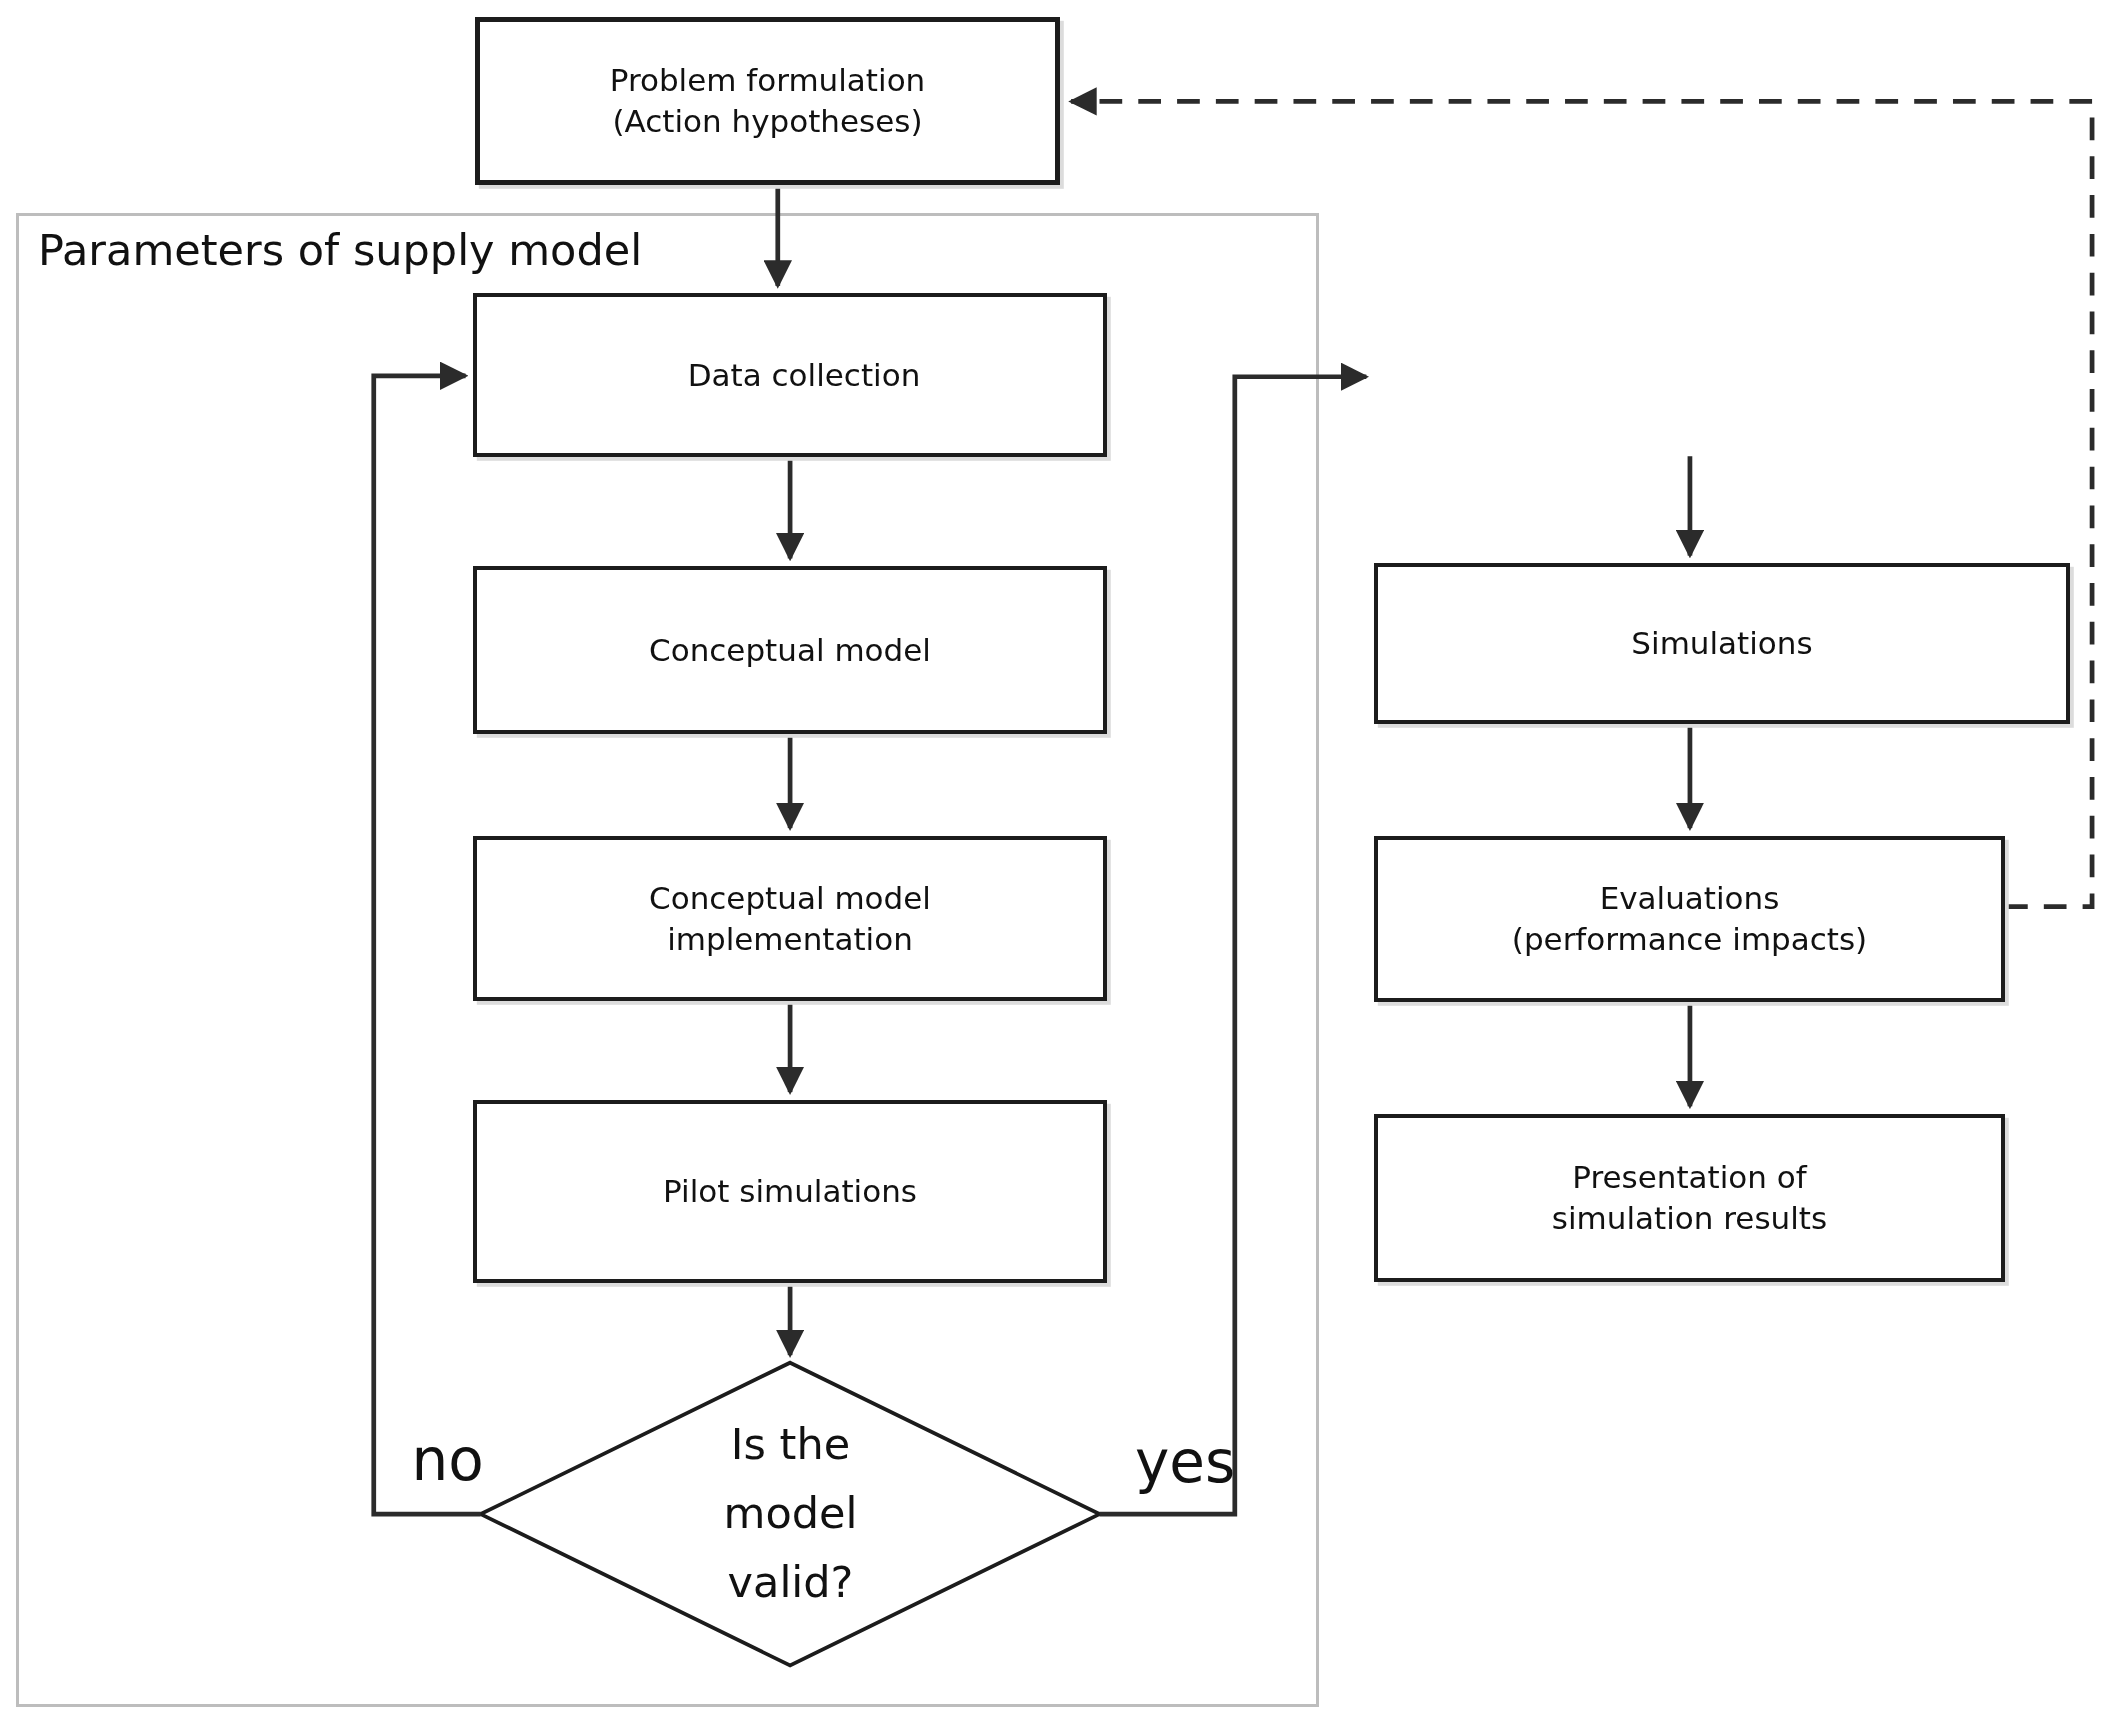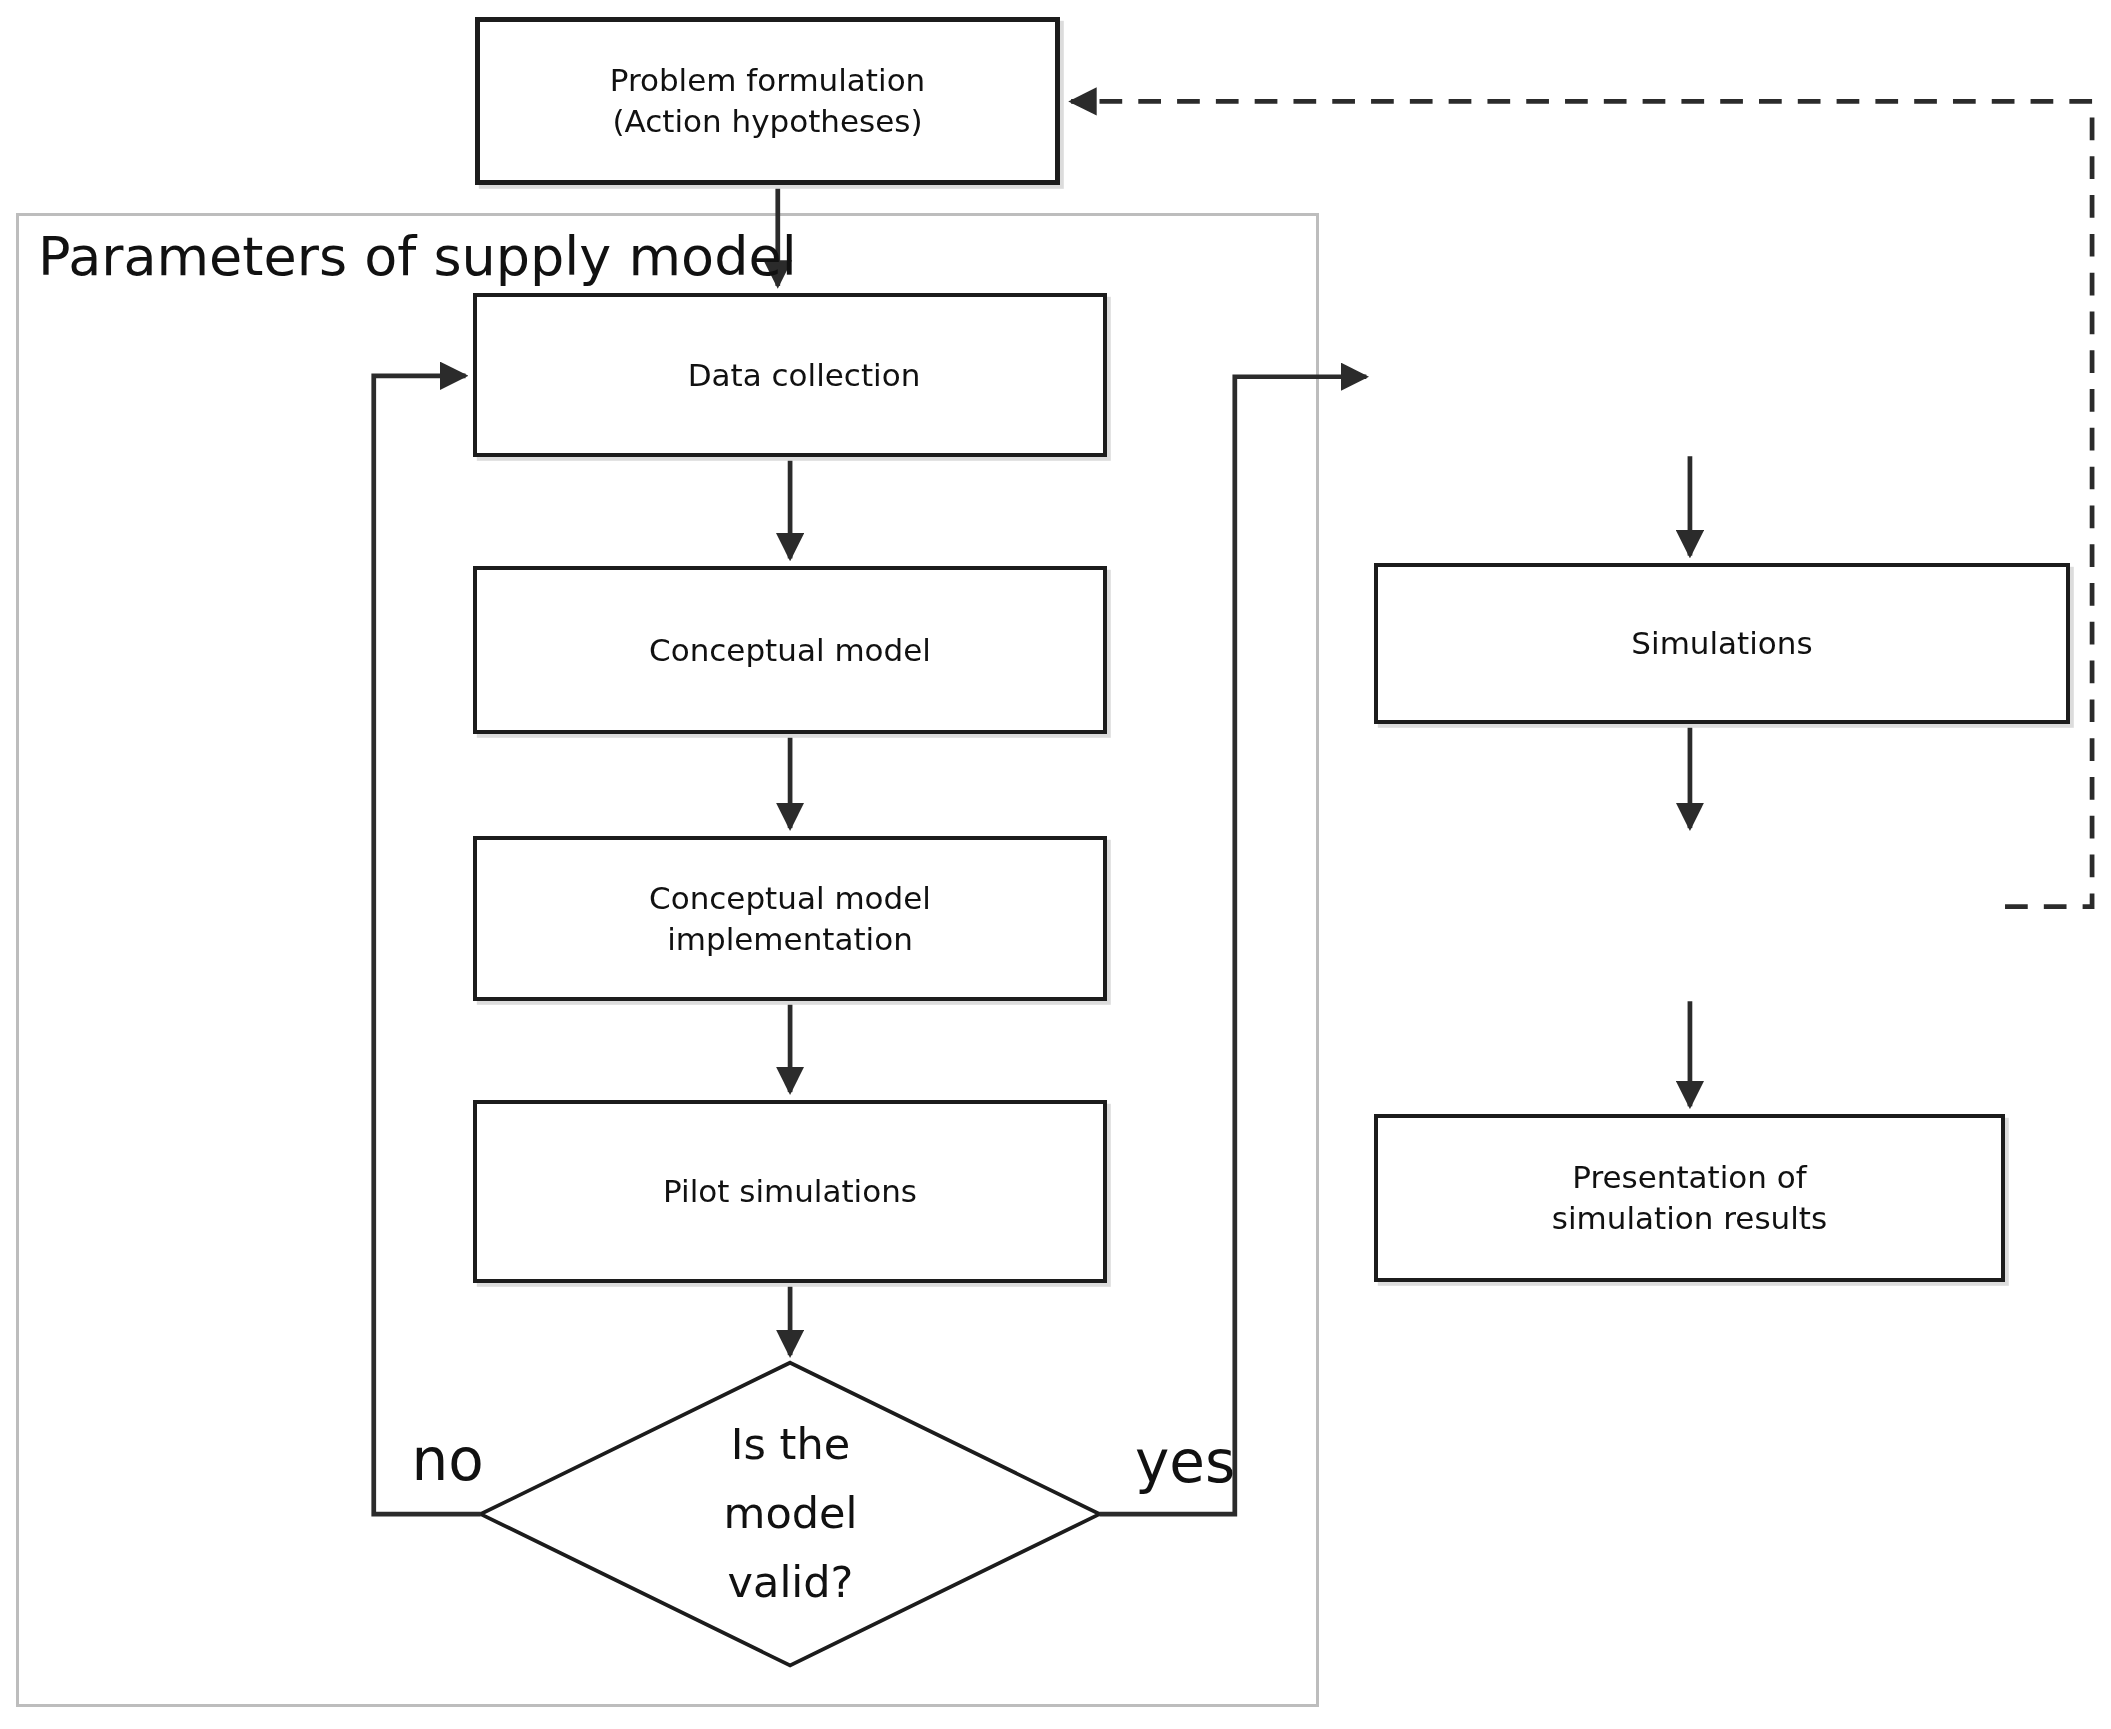--- a/index.html
+++ b/index.html
@@ -22,21 +22,21 @@
     top: 213px;
     width: 1297px;
     height: 1488px;
     border: 3.8px solid #bdbdbd;
     background: transparent;
   }
   .group-label {
     position: absolute;
     left: 38px;
     top: 225px;
-    font-size: 54px;
+    font-size: 43px;
     line-height: 1.2;
     white-space: nowrap;
     text-align: right;
   }
   svg.wires {
     position: absolute;
     left: 0;
     top: 0;
     width: 2111px;
     height: 1730px;
@@ -148,20 +148,24 @@
 
   <div class="node" id="node-pilot-simulations">
     <span>Pilot simulations</span>
   </div>
 
 
   <div class="node" id="node-simulations">
     <span>Simulations</span>
   </div>
 
+  <div class="node" id="node-evaluations">
+    <span>Evaluations</span>
+    <span>(performance impacts)</span>
+  </div>
 
   <div class="node" id="node-presentation-of-simulation-results">
     <span>Presentation of</span>
     <span>simulation results</span>
   </div>
 
   <div class="decision-text">
     <span>Is the</span>
     <span>model</span>
     <span>valid?</span>

